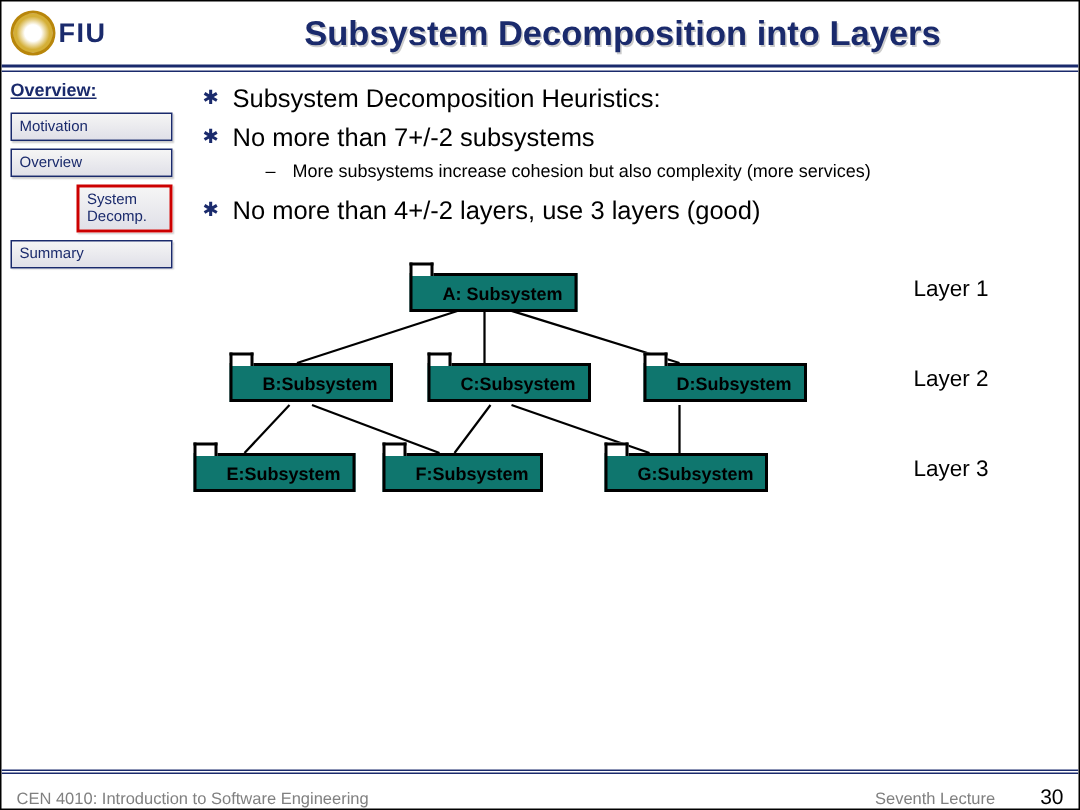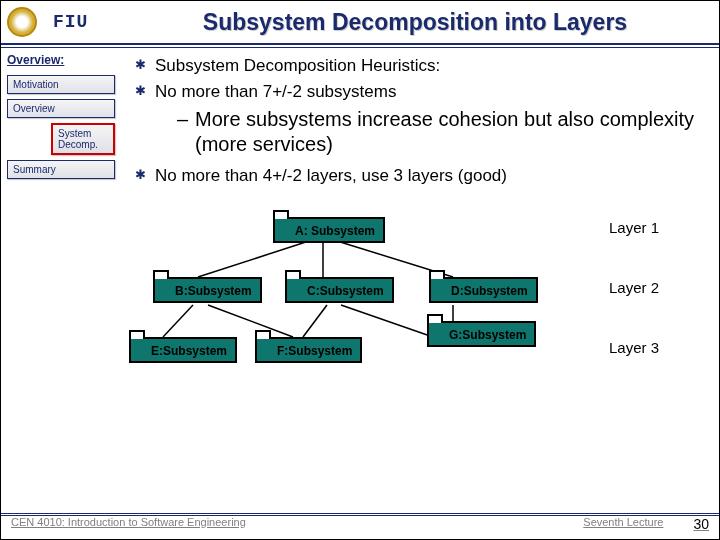--- a/index.html
+++ b/index.html
@@ -20,22 +20,21 @@
   }
   .header::after {
     content: "";
     position: absolute;
     left: 0; right: 0; bottom: -5px;
     height: 1px; background: #1a2a6c;
   }
   .logo {
     width: 110px; height: 36px;
     display: flex; align-items: center;
-    gap: 16px;
-    font-family: Liberation Mono, monospace;
+    gap: 2px;
   }
   .seal {
     width: 30px; height: 30px;
     border: 2px solid #b8860b;
     border-radius: 50%;
     background: radial-gradient(circle, #fff 30%, #d4af37 60%);
   }
   .fiu-text {
     font-weight: bold;
     font-size: 18px;
@@ -101,21 +100,21 @@
     color: #1a2a6c;
     font-size: 13px;
   }
   .sub-bullets {
     list-style: none;
     margin: 4px 0 8px 0;
   }
   .sub-bullets > li {
     position: relative;
     padding-left: 40px;
-    font-size: 20px;
+    font-size: 12px;
     line-height: 1.25;
   }
   .sub-bullets > li::before {
     content: "–";
     position: absolute;
     left: 22px; top: 0;
     color: #000;
   }
   .diagram {
     margin-top: 18px;
@@ -150,25 +149,24 @@
     left: 0; top: 0;
     width: 640px; height: 180px;
     pointer-events: none;
   }
   .footer {
     position: absolute;
     bottom: 0; left: 0; right: 0;
     height: 24px;
     border-top: 1px solid #1a2a6c;
     display: flex;
-    align-items: flex-start;
+    align-items: flex-end;
     padding: 0 10px;
     font-size: 11px;
     color: #808080;
-    text-decoration: underline;
   }
   .footer::before {
     content: "";
     position: absolute;
     left: 0; right: 0; top: -3px;
     height: 1px; background: #1a2a6c;
   }
   .footer-left { flex: 1; }
   .footer-mid { flex: 0 0 auto; margin-right: 30px; }
   .page-num {
@@ -241,21 +239,21 @@
       <div class="layer-label" style="right:14px; top:74px;">Layer 2</div>
 
       <div class="node" style="left:96px; top:132px;">
         <div class="tab"></div>
         <span>E:Subsystem</span>
       </div>
       <div class="node" style="left:222px; top:132px;">
         <div class="tab"></div>
         <span>F:Subsystem</span>
       </div>
-      <div class="node" style="left:370px; top:116px;margin-left:24px;">
+      <div class="node" style="left:370px; top:132px;">
         <div class="tab"></div>
         <span>G:Subsystem</span>
       </div>
       <div class="layer-label" style="right:14px; top:134px;">Layer 3</div>
     </div>
   </div>
 </div>
 
 <div class="footer">
   <div class="footer-left">CEN 4010: Introduction to Software Engineering</div>

